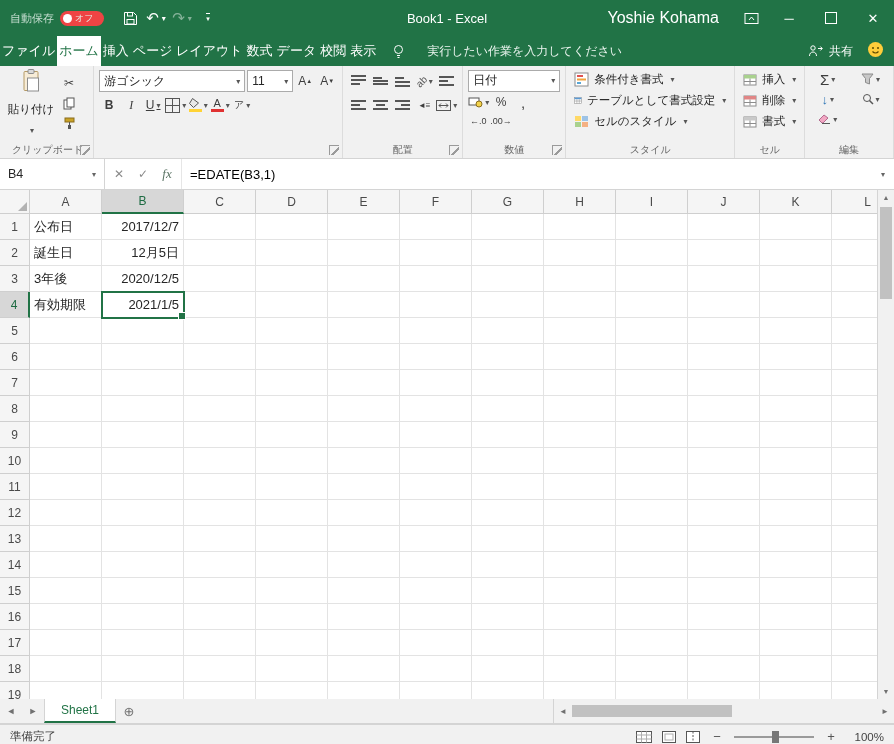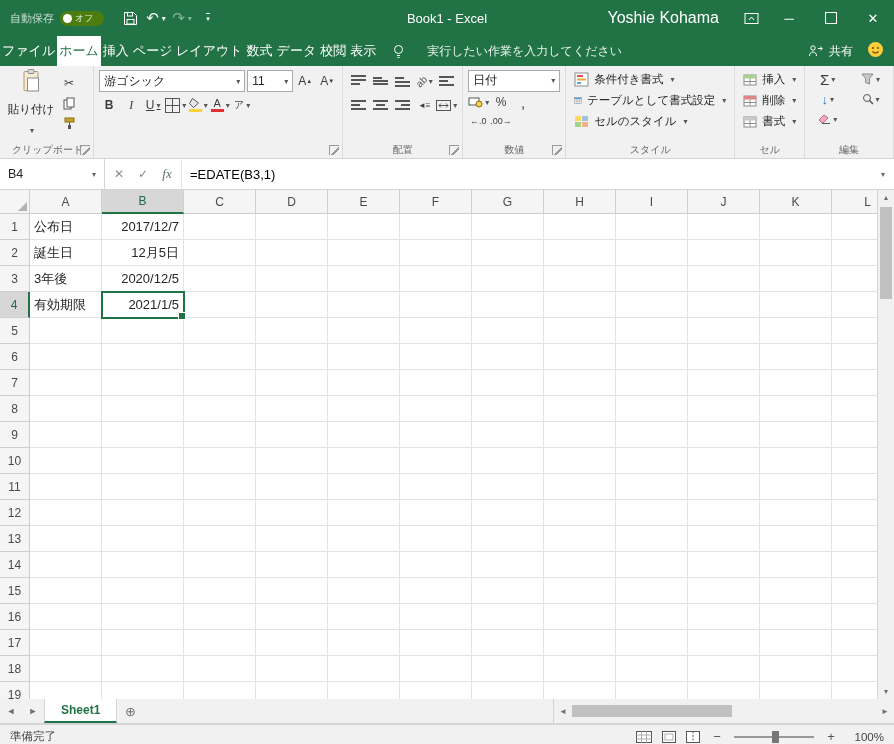--- a/index.html
+++ b/index.html
@@ -2,21 +2,21 @@
 <html><head>
 <meta charset="utf-8">
 <style>
   html,body{margin:0;padding:0}
   body{width:894px;height:744px;overflow:hidden;font-family:"Liberation Sans","DejaVu Sans",sans-serif;font-size:12px;color:#262626;background:#fff}
   .app{width:894px;height:744px;display:flex;flex-direction:column}
 
   
   .titlebar{height:36px;background:#217346;display:flex;align-items:center;color:#fff;padding-left:10px;position:relative;flex:0 0 auto}
   .autosave{display:flex;align-items:center;gap:6px;font-size:11px;color:#c8dfd2}
-  .pill{width:38px;height:15px;border-radius:8px;background:#4d7c0f;display:flex;align-items:center;padding:0 3px;gap:3px;cursor:default}
+  .pill{width:38px;height:15px;border-radius:8px;background:#ef4444;display:flex;align-items:center;padding:0 3px;gap:3px;cursor:default}
   .knob{width:9px;height:9px;border-radius:50%;background:#fff}
   .pill span{font-size:9px;color:#e6f1ea}
   .qat{display:flex;align-items:center;gap:2px;margin-left:14px}
   .qbtn{min-width:24px;height:26px;display:flex;align-items:center;justify-content:center;color:#fff;font-size:15px;gap:1px}
   .qbtn .mini{font-size:7px}
   .dim{opacity:.45}
   .tcenter{position:absolute;left:250px;right:250px;text-align:center;font-size:13px;color:#fff;pointer-events:none}
   .tright{margin-left:auto;display:flex;align-items:center;height:100%}
   .uname{font-size:16px;margin-right:15px}
   .wbtn{width:42px;height:36px;display:flex;align-items:center;justify-content:center;font-size:13px;color:#fff}
@@ -89,21 +89,21 @@
   .cell.selected{outline:2px solid #217346;outline-offset:-1px;position:relative;z-index:1;overflow:visible}
   .fill-handle{position:absolute;right:-3px;bottom:-3px;width:6px;height:6px;background:#217346;border:1px solid #fff}
   .vscroll{width:16px;background:#f1f1f1;border-left:1px solid #d4d4d4;display:flex;flex-direction:column;align-items:center}
   .varrow{height:15px;display:flex;align-items:center;justify-content:center;font-size:7px;color:#707070;width:100%}
   .vthumb{width:12px;height:92px;background:#c1c1c1;margin-top:2px}
   .vspace{flex:1}
 
   
   .sheetbar{height:24px;background:#f1f1f1;display:flex;align-items:stretch;flex:0 0 auto;border-bottom:1px solid #d4d4d4}
   .snav{width:22px;display:flex;align-items:center;justify-content:center;color:#707070;font-size:9px}
-  .sheettab{background:#fff;color:#217346;font-weight:bold;font-size:12px;display:flex;align-items:center;padding:0 16px;border-right:1px solid #d4d4d4;border-left:1px solid #d4d4d4;border-bottom:2px solid #217346}
+  .sheettab{background:#fff;color:#217346;font-weight:normal;font-size:12px;display:flex;align-items:center;padding:0 16px;border-right:1px solid #d4d4d4;border-left:1px solid #d4d4d4;border-bottom:2px solid #217346}
   .addsheet{width:26px;display:flex;align-items:center;justify-content:center;color:#707070;font-size:13px}
   .hscroll{margin-left:auto;width:340px;display:flex;align-items:center;border-left:1px solid #d4d4d4;background:#f1f1f1}
   .harrow{width:18px;display:flex;align-items:center;justify-content:center;color:#707070;font-size:8px}
   .htrack{flex:1;height:100%;display:flex;align-items:center}
   .hthumb{height:12px;width:160px;background:#c1c1c1}
 
   
   .statusbar{height:23px;background:#f1f1f1;border-top:1px solid #d4d4d4;display:flex;align-items:center;padding:0 10px;font-size:11.5px;color:#444;flex:1 0 auto}
   .sright{margin-left:auto;display:flex;align-items:center;gap:10px}
   .vicon{display:flex;align-items:center;justify-content:center}

